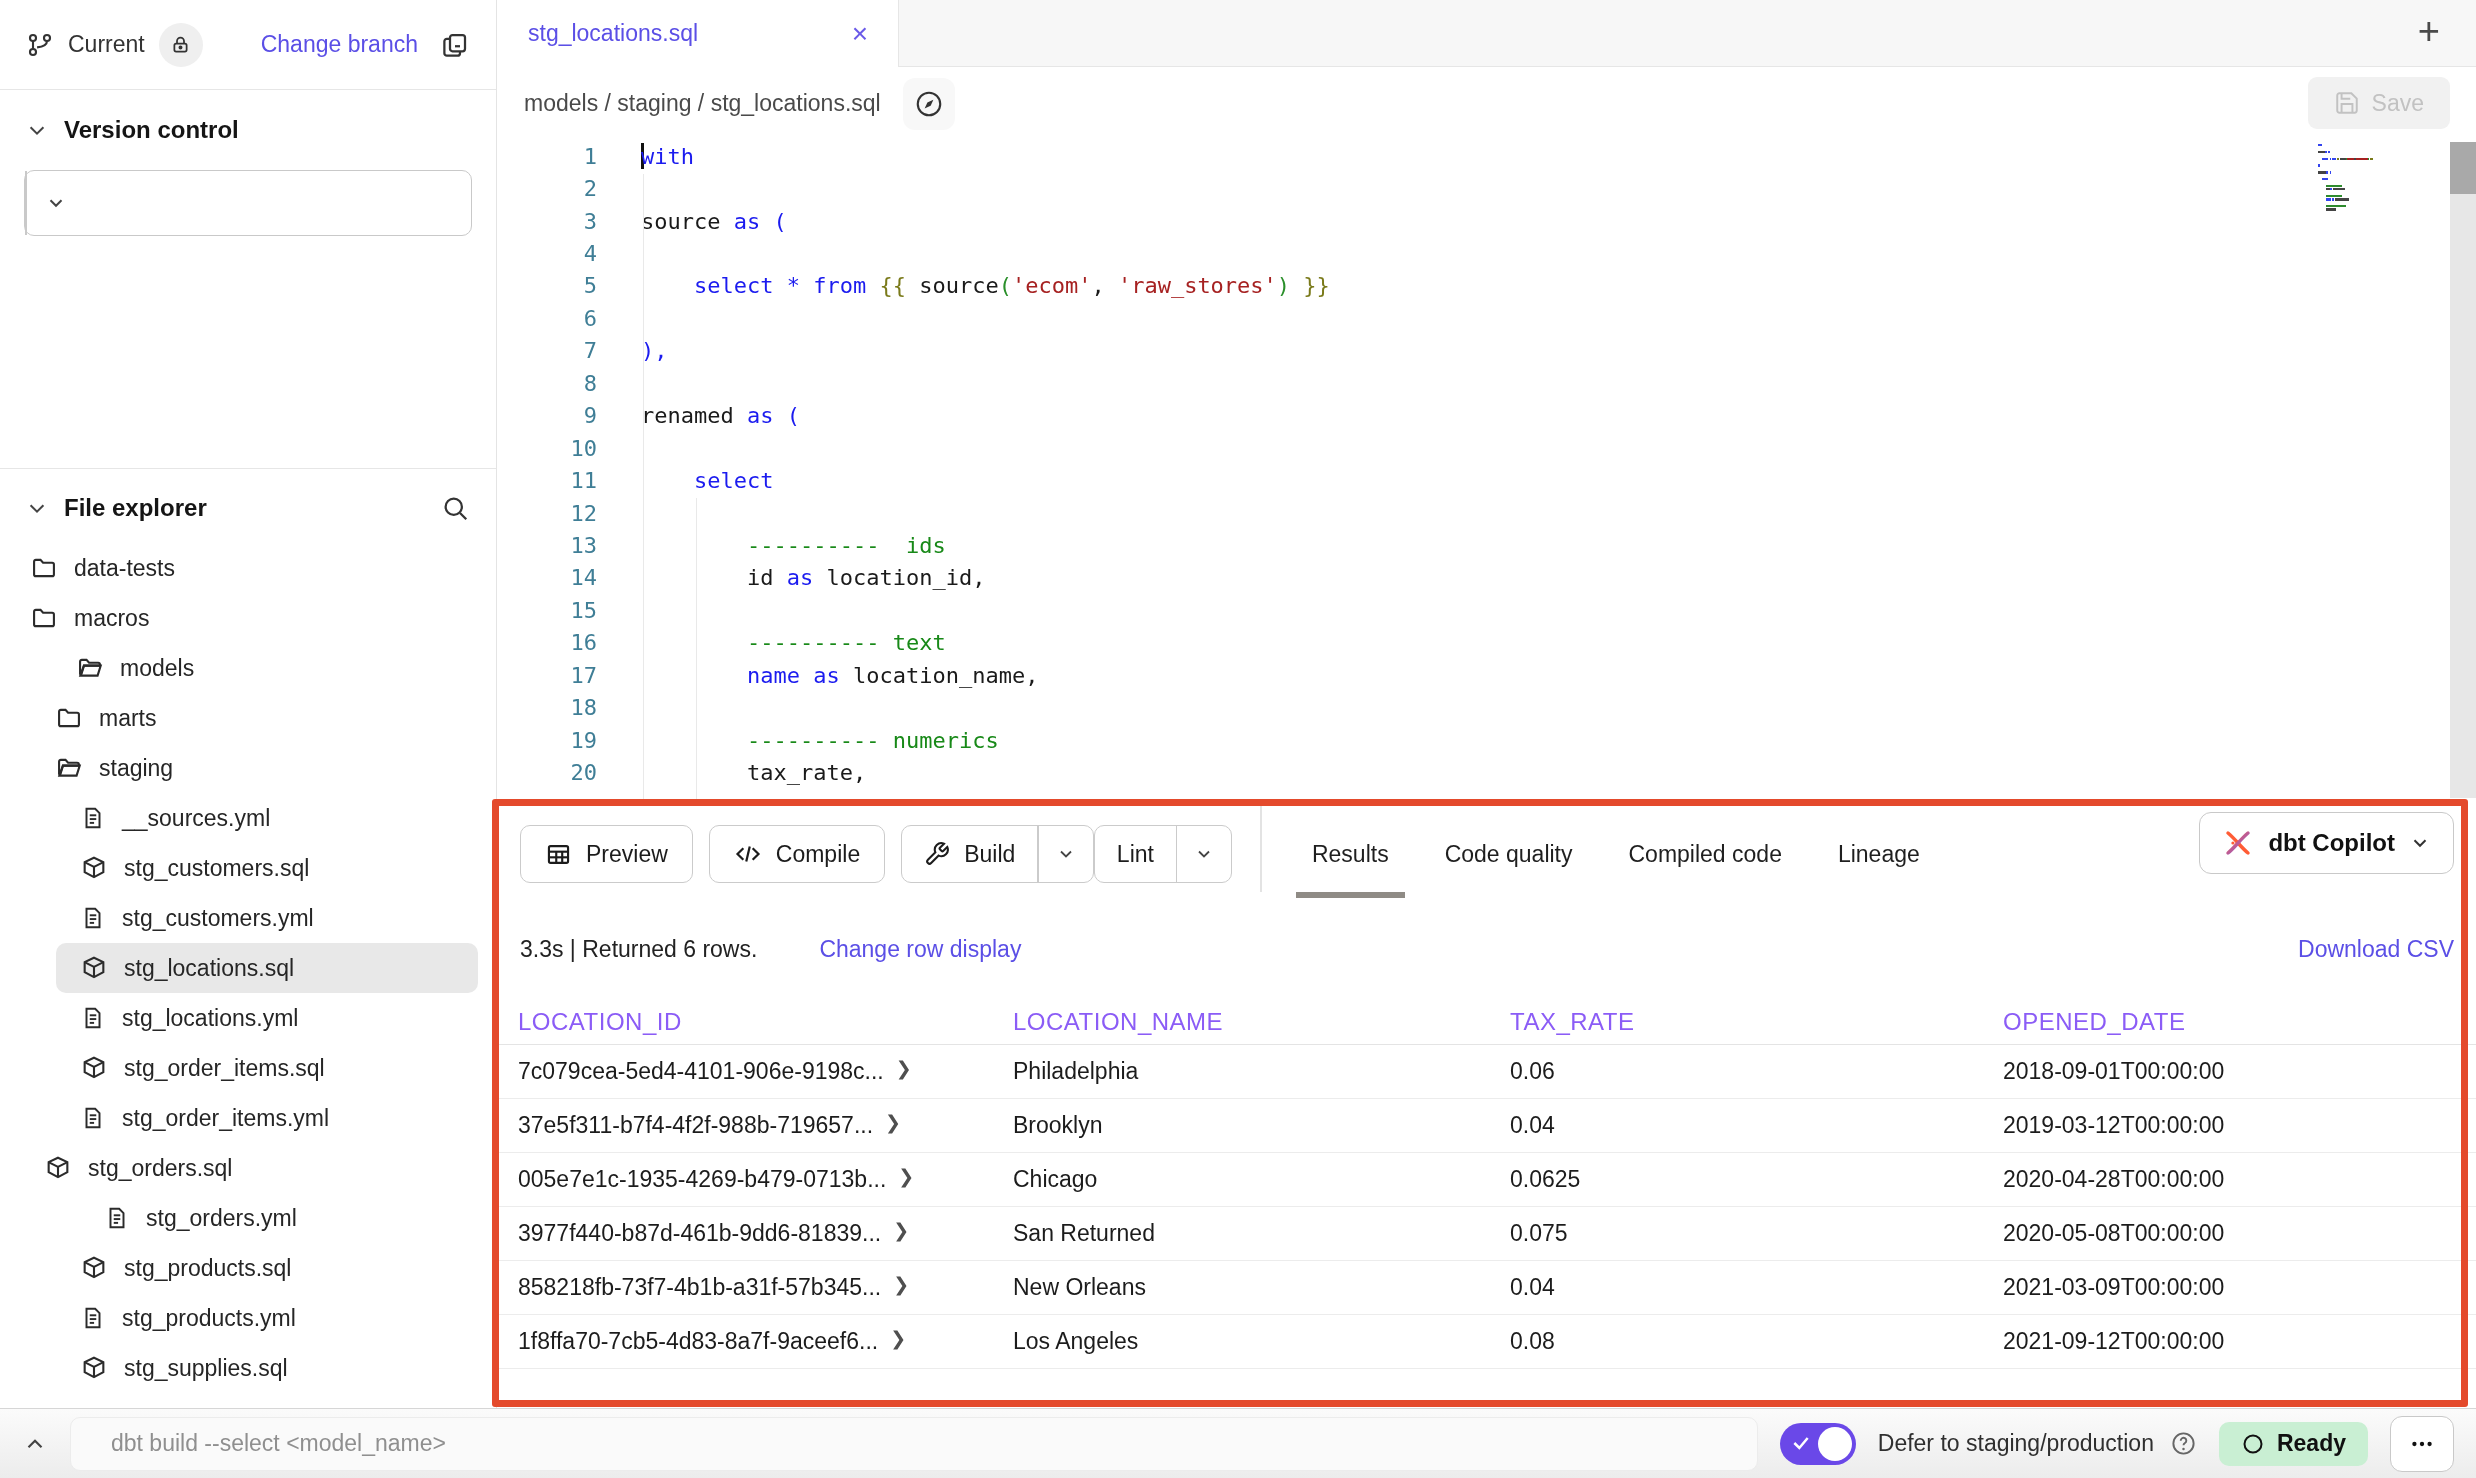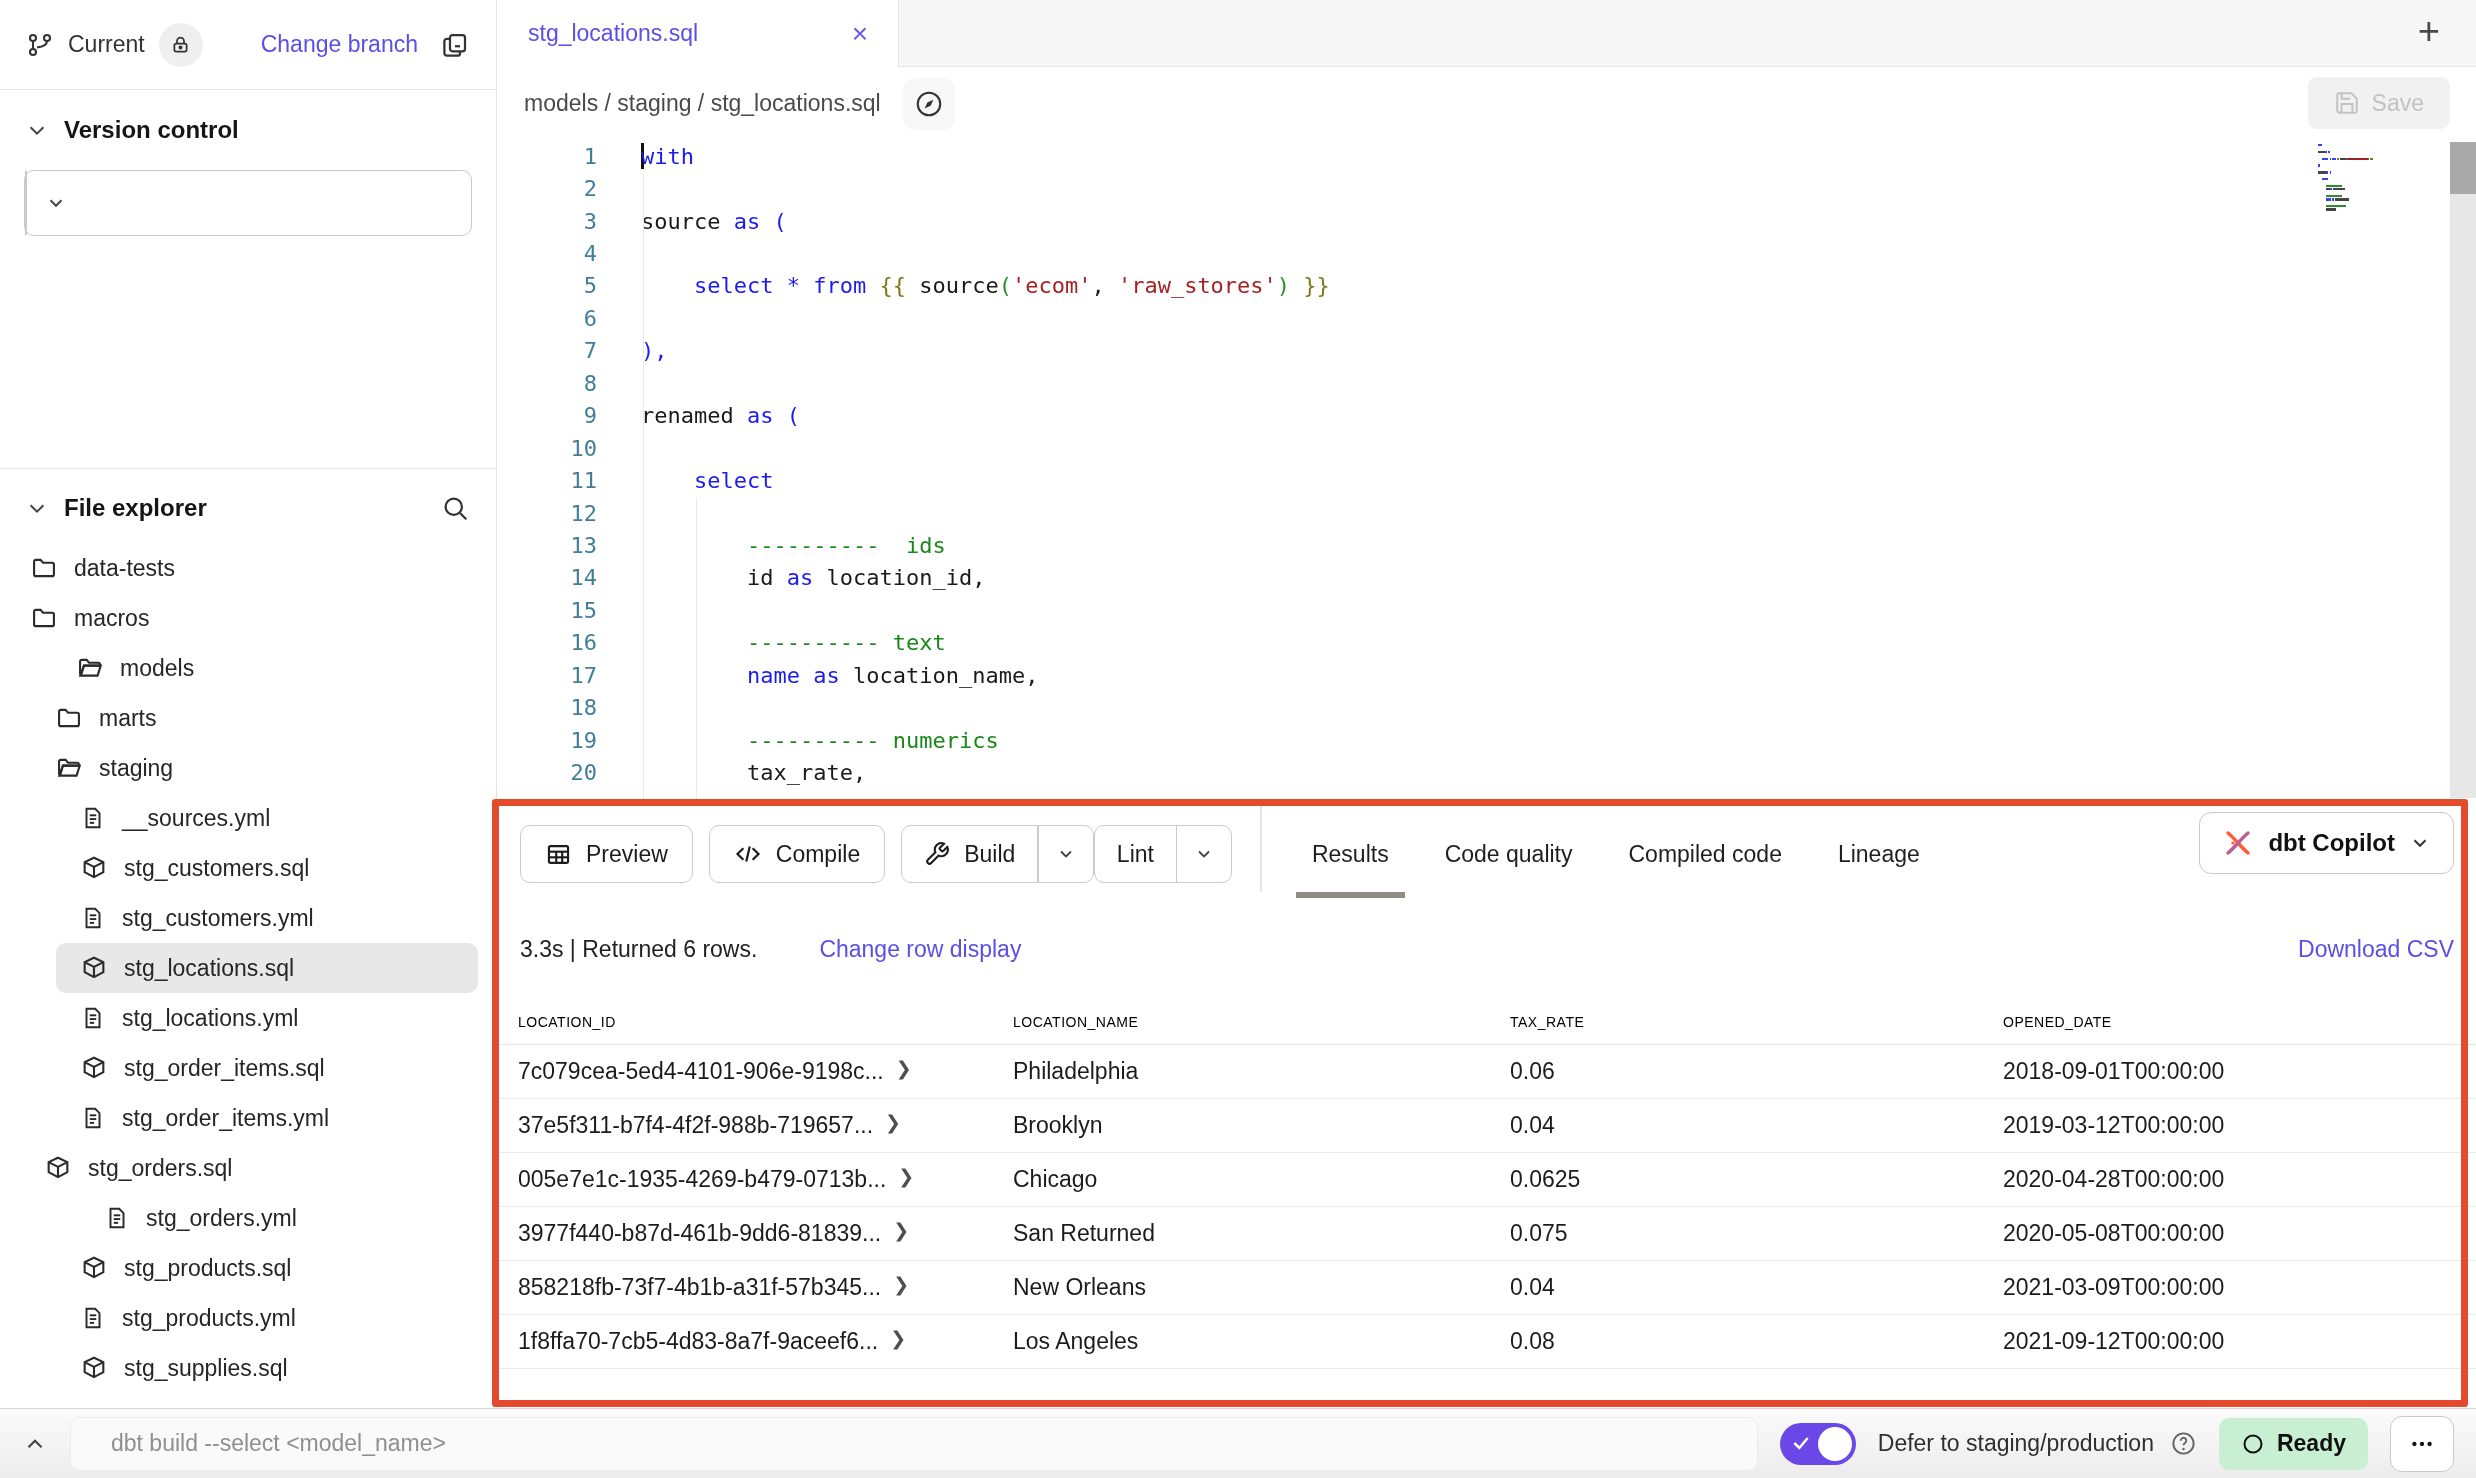--- a/index.html
+++ b/index.html
@@ -90,42 +90,42 @@
     padding:0 22px; cursor:pointer; }
   .copilot-btn .c-label { font-size:24px; font-weight:600; color:#111; }
   .panel-info { display:flex; align-items:center; margin:44px 22px 0 22px; }
   .panel-info .meta { font-size:23px; color:#222; }
   .panel-info .rowlink { margin-left:62px; }
   .results-table { margin-top:36px; }
   .tr { display:flex; align-items:center; height:54px; border-bottom:1px solid #ececec; }
   .tr.head { height:46px; border-bottom:1px solid #e4e4e4; }
   .td { padding-left:20px; font-size:23px; color:#1c1c1c; white-space:nowrap; overflow:hidden; }
   .c1 { width:495px; } .c2 { width:497px; } .c3 { width:493px; } .c4 { flex:1; }
-  .th { font-size:14px; color:#000000; letter-spacing:0.5px; }
+  .th { font-size:24px; color:#8b5cf6; letter-spacing:0.5px; }
   .cell-chev { color:#4f4f4f; font-size:19px; margin-left:12px; position:relative; top:-4px;
     display:inline-block; cursor:pointer; }
 
   
   .annotation { position:absolute; left:492px; top:799px; width:1976px; height:608px;
     border:7px solid var(--annotation); border-radius:3px; z-index:50; pointer-events:none; }
 
   
   .statusbar { position:absolute; left:0; right:0; bottom:0; height:70px;
     background:linear-gradient(#fbfbfb,#ececec); border-top:1px solid #d6d6d6;
     display:flex; align-items:center; padding:0 22px; gap:22px; z-index:40; }
   .cmd-input { flex:1; height:54px; background:#fafafa; border:1px solid #ececec;
     border-radius:10px; display:flex; align-items:center; padding-left:40px;
     font-size:23px; color:#8f8f8f; }
   .toggle { width:76px; height:42px; border-radius:21px; background:#6a48e8; position:relative;
     flex:none; cursor:pointer; }
   .toggle .knob { position:absolute; right:4px; top:4px; width:34px; height:34px;
     border-radius:50%; background:#fff; }
   .toggle .check { position:absolute; left:11px; top:10px; }
   .defer-label { font-size:23px; color:#2f2f2f; }
-  .ready-pill { height:52px; background:var(--ready-bg); border-radius:10px; display:flex;
+  .ready-pill { height:44px; background:var(--ready-bg); border-radius:10px; display:flex;
     align-items:center; gap:12px; padding:0 22px; cursor:pointer; }
   .ready-pill .r-label { font-size:23px; font-weight:600; color:#101010; }
   .dots-btn { width:64px; height:56px; border:1.5px solid #c9c9c9; border-radius:12px;
     background:#fff; display:flex; align-items:center; justify-content:center; cursor:pointer; }
 </style>
 </head>
 <body>
 
 <div class="app">
 

